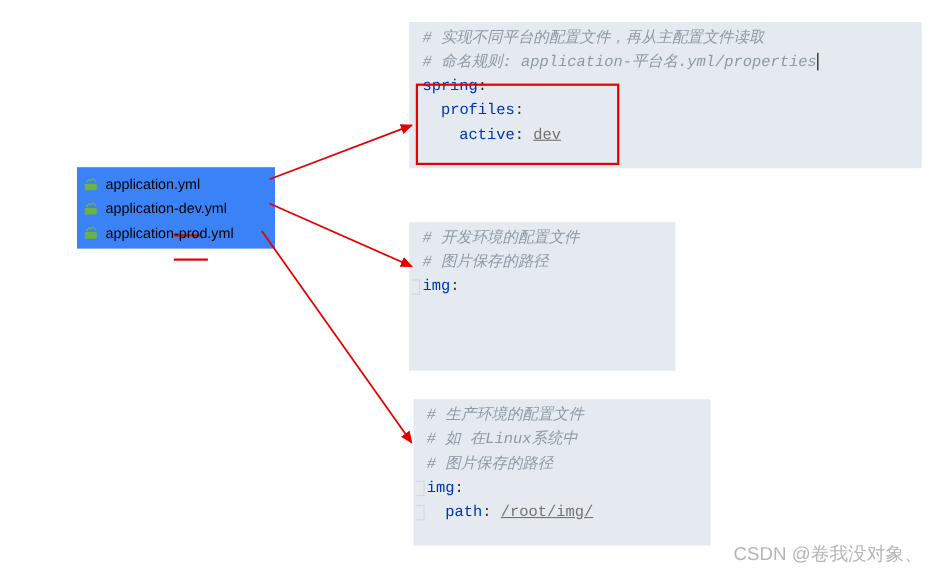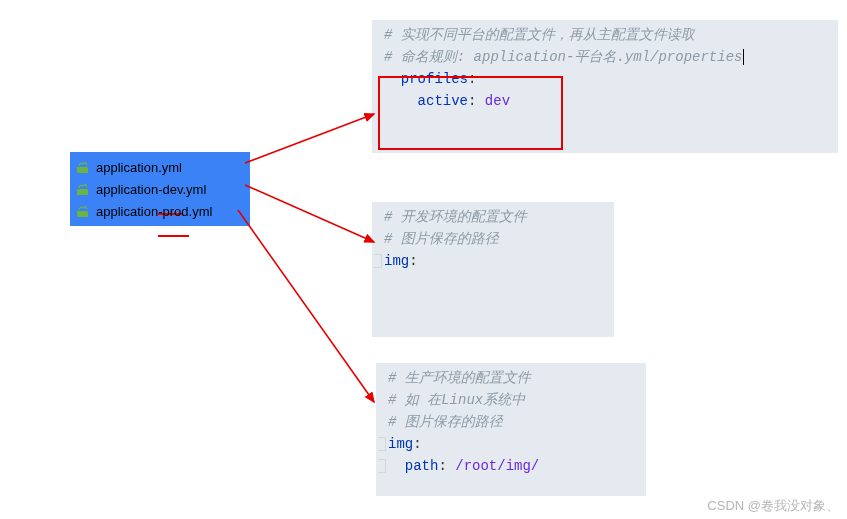--- a/index.html
+++ b/index.html
@@ -71,21 +71,21 @@
     .cursor-caret {
       display: inline-block;
       width: 1px;
       height: 16px;
       background: #000;
       vertical-align: middle;
       margin-left: 1px;
     }
     .yaml-key { color: #0033b3; }
     .yaml-colon { color: #333; }
-    .yaml-val-plain { color: #6d28d9; }
+    .yaml-val-plain { color: #737373; text-decoration: underline; }
     .red-box {
       position: absolute;
       border: 2px solid #e60000;
       pointer-events: none;
     }
     .redbox1 { left: 378px; top: 76px; width: 185px; height: 74px; }
     .underline-red {
       border-bottom: 2px solid #e60000;
       padding-bottom: 16px;
     }
@@ -103,21 +103,21 @@
       border: 1px solid #c0c6cc;
       border-left: none;
       opacity: 0.5;
     }
     .watermark {
       position: absolute;
       right: 8px;
       bottom: 4px;
       color: rgba(120,120,120,0.55);
       font-family: "Microsoft YaHei", Arial, sans-serif;
-      font-size: 13px;
+      font-size: 17px;
     }
     .line { position: relative; white-space: pre; }
   </style>
 </head>
 <body>
 
 <div class="file-list">
   <div class="file-item">
     <span class="file-icon">
       <svg width="16" height="14" viewBox="0 0 16 14">
@@ -143,20 +143,21 @@
         <path d="M3 6 Q4 2 7 4 Q9 1 11 5" stroke="#6db33f" stroke-width="1.3" fill="none"></path>
       </svg>
     </span>
     <span class="file-name"><span>application</span><span class="underline-red">-prod</span><span>.yml</span></span>
   </div>
 </div>
 
 <div class="code-block block1">
   <div class="line comment"># 实现不同平台的配置文件，再从主配置文件读取</div>
   <div class="line comment"><span># 命名规则: </span><span class="comment-em">application-</span><span>平台名</span><span class="comment-em">.yml/properties</span><span class="cursor-caret"></span></div>
+  <div class="line"><span class="yaml-key">spring</span><span class="yaml-colon">:</span></div>
   <div class="line">  <span class="yaml-key">profiles</span><span class="yaml-colon">:</span></div>
   <div class="line">    <span class="yaml-key">active</span><span class="yaml-colon">:</span> <span class="yaml-val-plain">dev</span></div>
 </div>
 
 <div class="code-block block2">
   <div class="line comment"># 开发环境的配置文件</div>
   <div class="line comment"># 图片保存的路径</div>
   <div class="line"><span class="gutter-mark" style="top:4px"></span><span class="yaml-key">img</span><span class="yaml-colon">:</span></div>
 </div>
 

